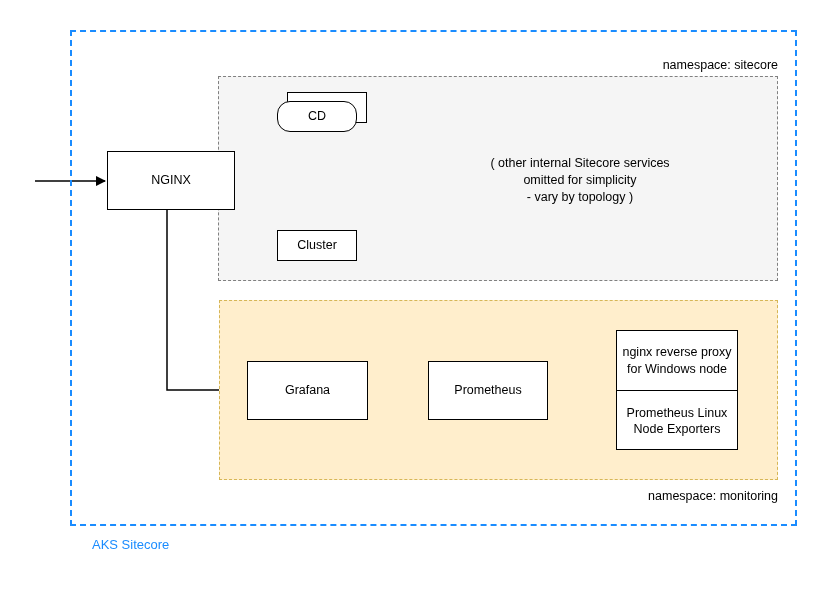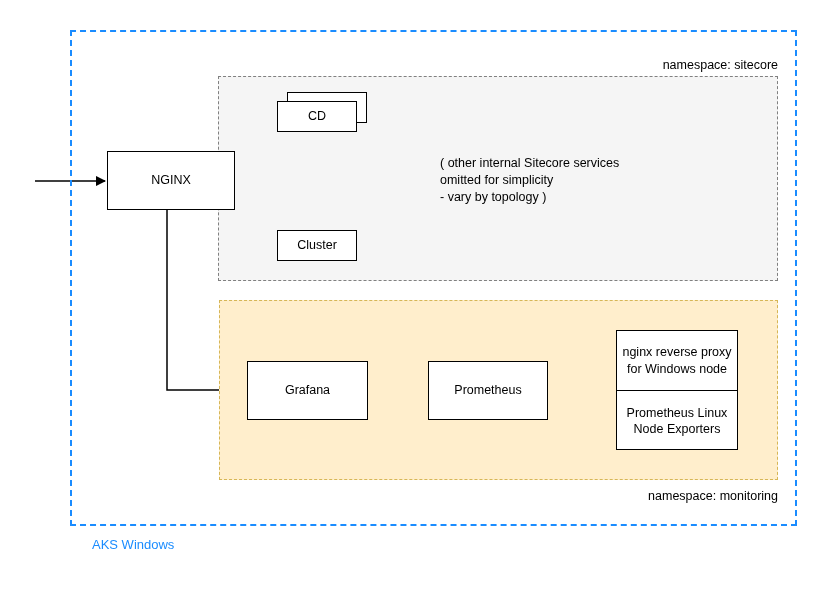--- a/index.html
+++ b/index.html
@@ -90,21 +90,21 @@
     box-sizing: border-box;
     display: flex;
     align-items: center;
     justify-content: center;
     text-align: center;
     font-size: 12.5px;
     color: #000000;
     line-height: 1.25;
   }
   .node-nginx { left: 107px; top: 151px; width: 128px; height: 59px; text-align: center; }
-  .node-cd    { left: 277px; top: 101px; width: 80px; height: 31px; z-index: 3; }
+  .node-cd    { left: 277px; top: 101px; width: 80px; height: 31px; z-index: 3; border-radius: 13px; }
   .node-cd-back {
     position: absolute;
     left: 287px; top: 92px; width: 80px; height: 31px;
     background: #ffffff;
     border: 1.5px solid #000000;
     box-sizing: border-box;
     z-index: 2;
   }
   .node-cm       { left: 277px; top: 165px; width: 80px; height: 31px; }
   .node-identity { left: 277px; top: 230px; width: 80px; height: 31px; }
@@ -122,24 +122,24 @@
     text-align: center;
     font-size: 12.5px;
     line-height: 1.3;
     padding: 0 4px;
     box-sizing: border-box;
   }
   .stack-cell-top { border-bottom: 1.5px solid #000000; }
   
   .note {
     position: absolute;
-    left: 440px;
+    left: 455px;
     top: 155px;
     width: 250px;
-    text-align: left;
+    text-align: center;
     font-size: 12.5px;
     line-height: 1.35;
     color: #000000;
     white-space: pre-line;
   }
 </style>
 </head>
 <body>
 
 <div id="canvas">
@@ -170,21 +170,21 @@
     <g>
       <path d="M 368 390 L 425 390" stroke="#000000" stroke-width="1.5" fill="none" marker-end="url(#arrow)"></path>
     </g>
 
     <g>
       <path d="M 548 390 L 613 390" stroke="#000000" stroke-width="1.5" fill="none" marker-end="url(#arrow)"></path>
     </g>
   </svg>
 
   <div class="cluster"></div>
-  <div class="cluster-label">AKS Windows</div>
+  <div class="cluster-label">AKS Sitecore</div>
 
   <div class="ns-sitecore"></div>
   <div class="ns-sitecore-label">namespace: sitecore</div>
 
   <div class="ns-monitoring"></div>
   <div class="ns-monitoring-label">namespace: monitoring</div>
 
   <div class="node node-nginx">NGINX</div>
 
   <div class="node-cd-back"></div>

